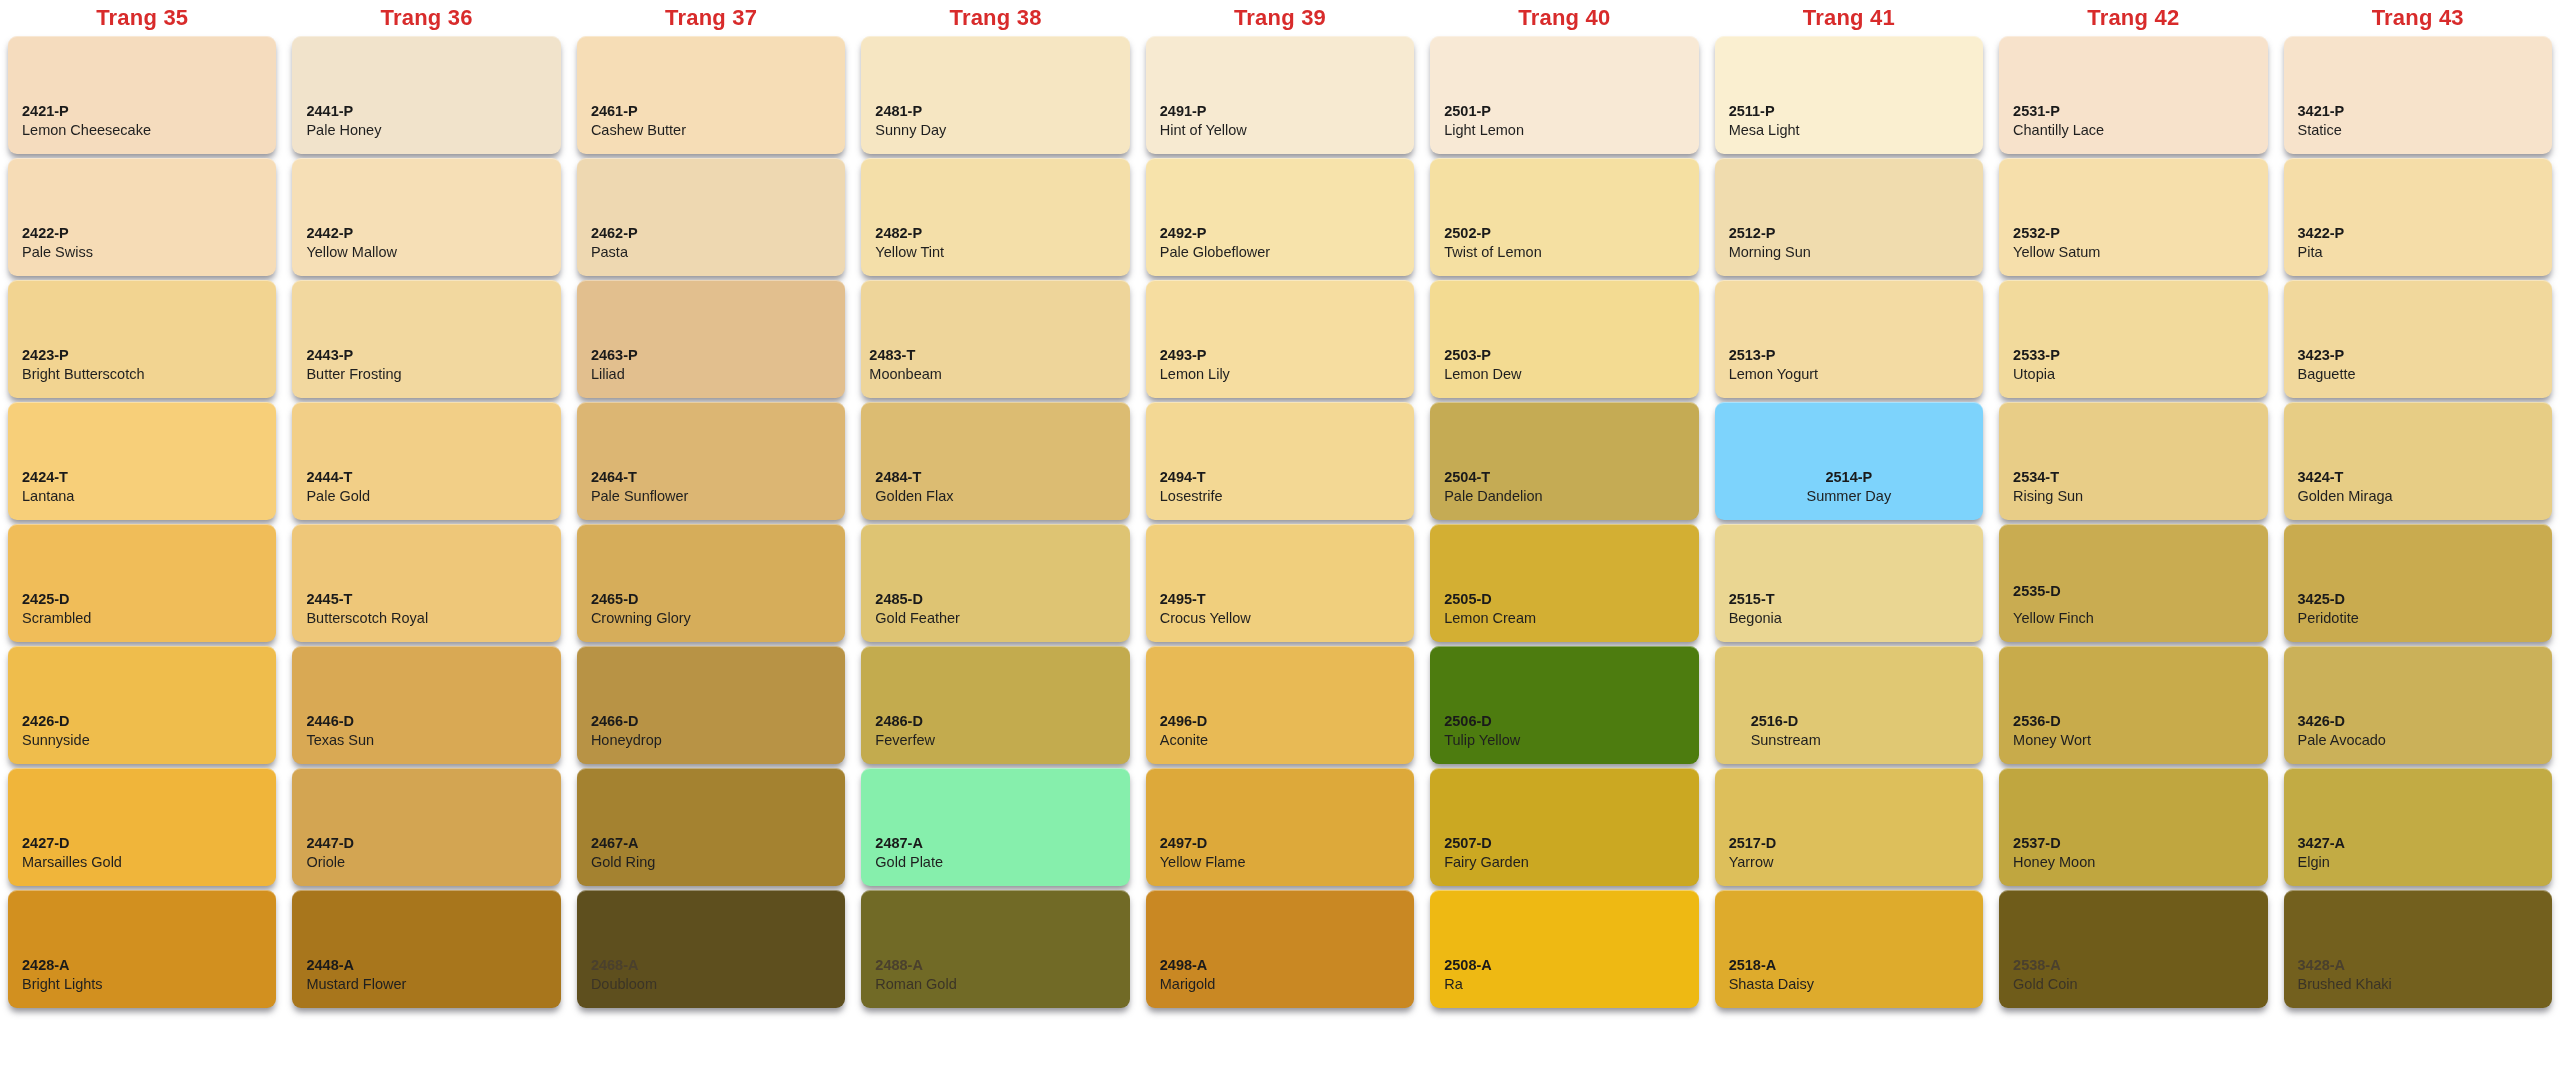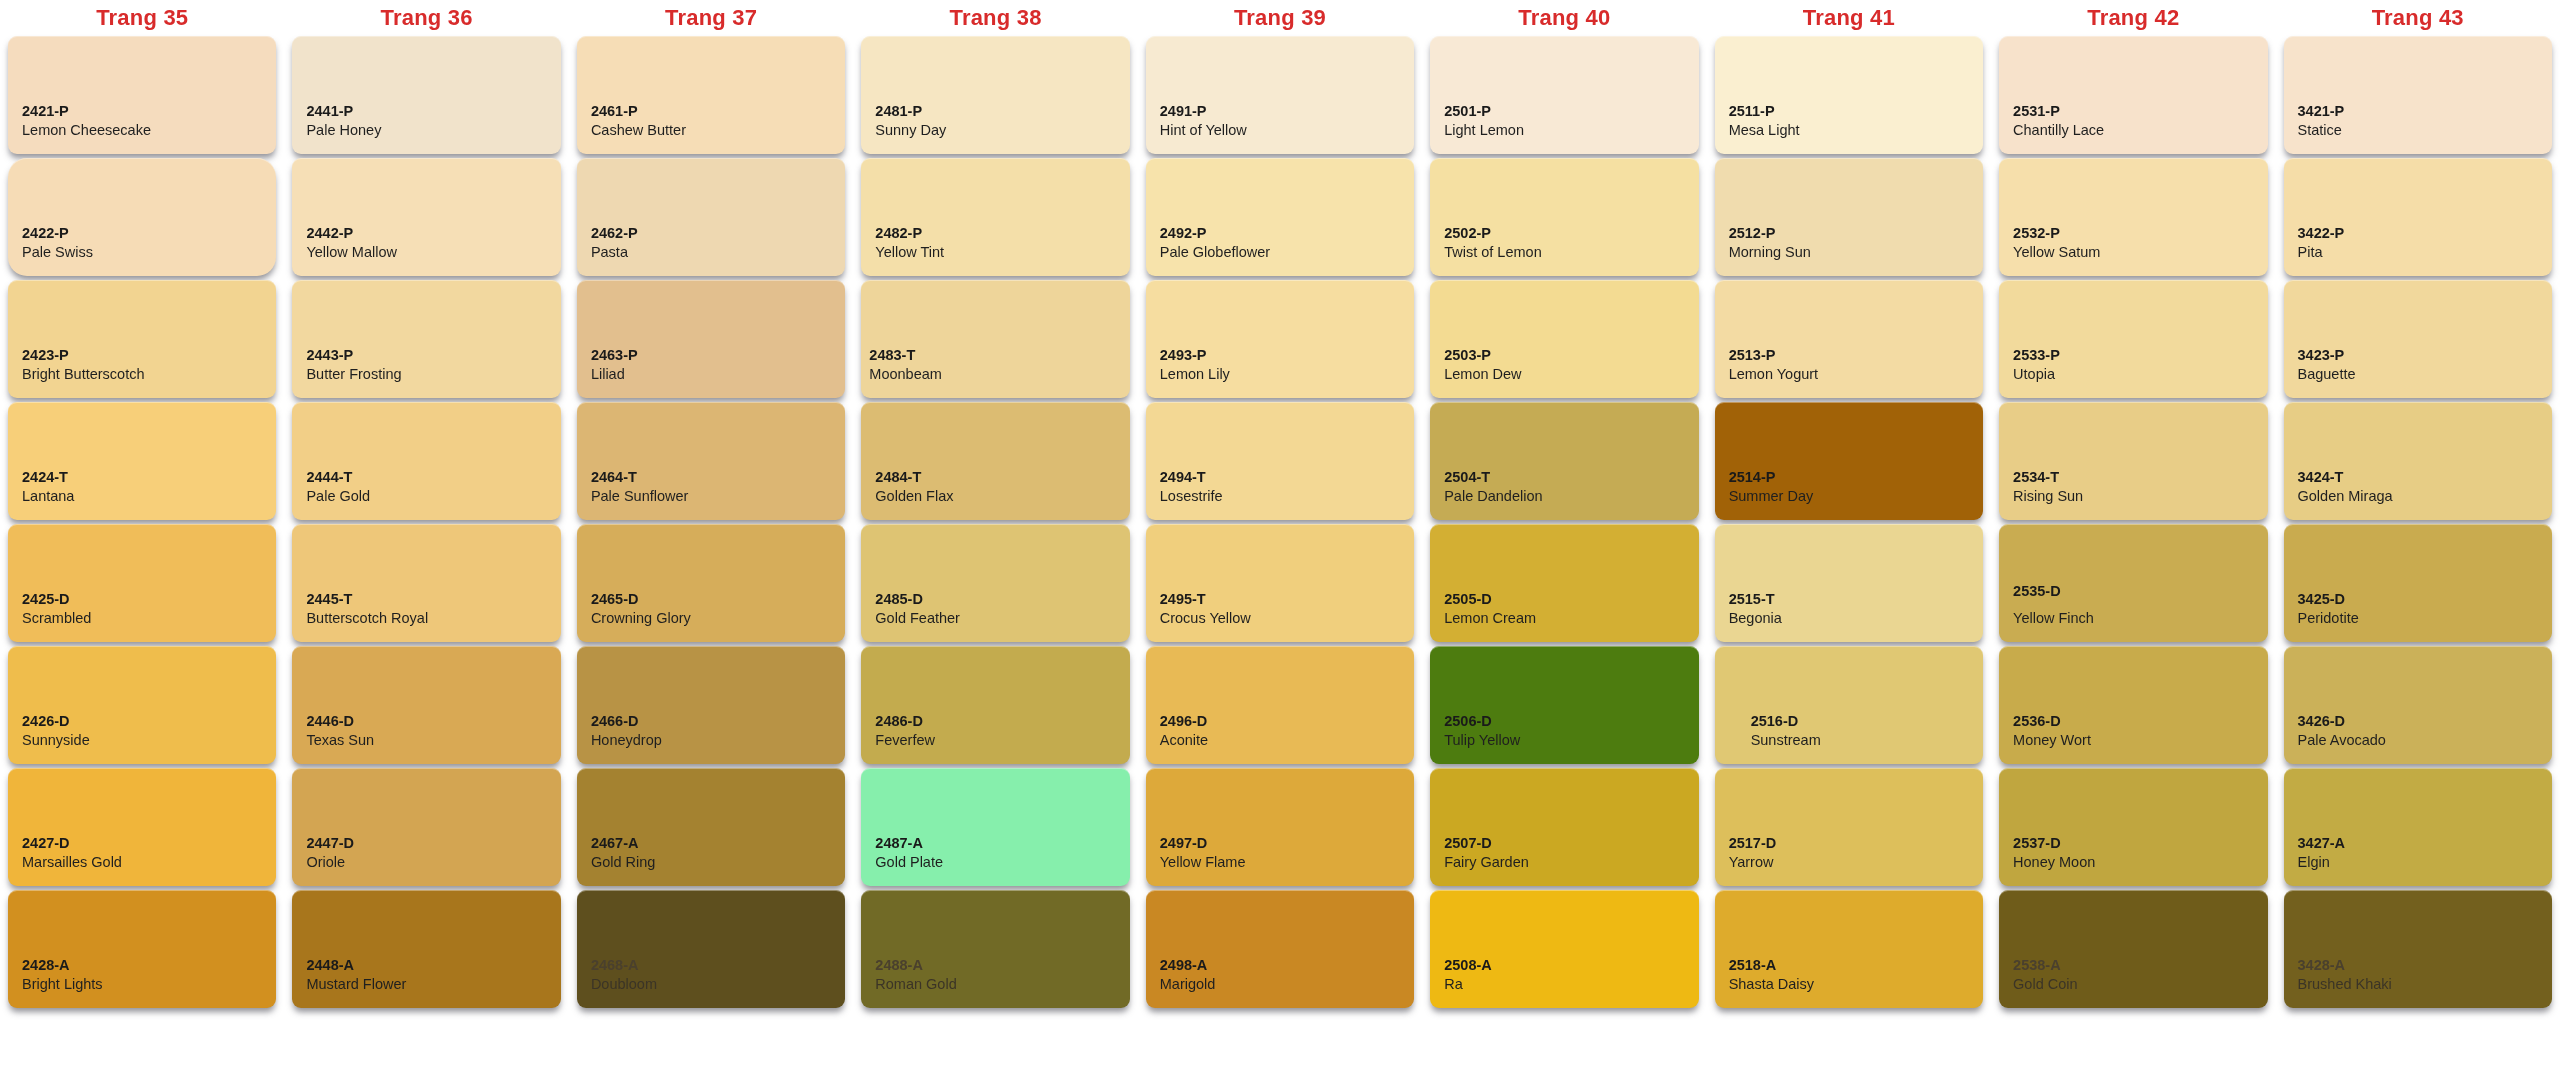--- a/index.html
+++ b/index.html
@@ -85,21 +85,21 @@
 <body>
 
 <div id="chart-root">
     <div class="page-column">
       <div class="page-header">Trang 35</div>
       <div class="swatch-stack">
         <div class="swatch" style="background: rgb(245, 220, 190);">
           <div class="swatch-code">2421-P</div>
           <div class="swatch-name">Lemon Cheesecake</div>
         </div>
-        <div class="swatch" style="background: rgb(246, 220, 182); border-radius: 19px;">
+        <div class="swatch" style="background: rgb(246, 220, 182);">
           <div class="swatch-code">2422-P</div>
           <div class="swatch-name">Pale Swiss</div>
         </div>
         <div class="swatch" style="background: rgb(242, 212, 145);">
           <div class="swatch-code">2423-P</div>
           <div class="swatch-name">Bright Butterscotch</div>
         </div>
         <div class="swatch" style="background: rgb(247, 207, 121);">
           <div class="swatch-code">2424-T</div>
           <div class="swatch-name">Lantana</div>
@@ -315,21 +315,21 @@
           <div class="swatch-name">Mesa Light</div>
         </div>
         <div class="swatch" style="background: rgb(240, 220, 174);">
           <div class="swatch-code">2512-P</div>
           <div class="swatch-name">Morning Sun</div>
         </div>
         <div class="swatch" style="background: rgb(243, 219, 163);">
           <div class="swatch-code">2513-P</div>
           <div class="swatch-name">Lemon Yogurt</div>
         </div>
-        <div class="swatch" style="background: #a16207;">
+        <div class="swatch" style="background: #7dd3fc; text-align: center;">
           <div class="swatch-code">2514-P</div>
           <div class="swatch-name">Summer Day</div>
         </div>
         <div class="swatch" style="background: rgb(234, 214, 146);">
           <div class="swatch-code">2515-T</div>
           <div class="swatch-name">Begonia</div>
         </div>
         <div class="swatch" style="background: rgb(224, 200, 115); padding-left: 36px;">
           <div class="swatch-code">2516-D</div>
           <div class="swatch-name">Sunstream</div>

